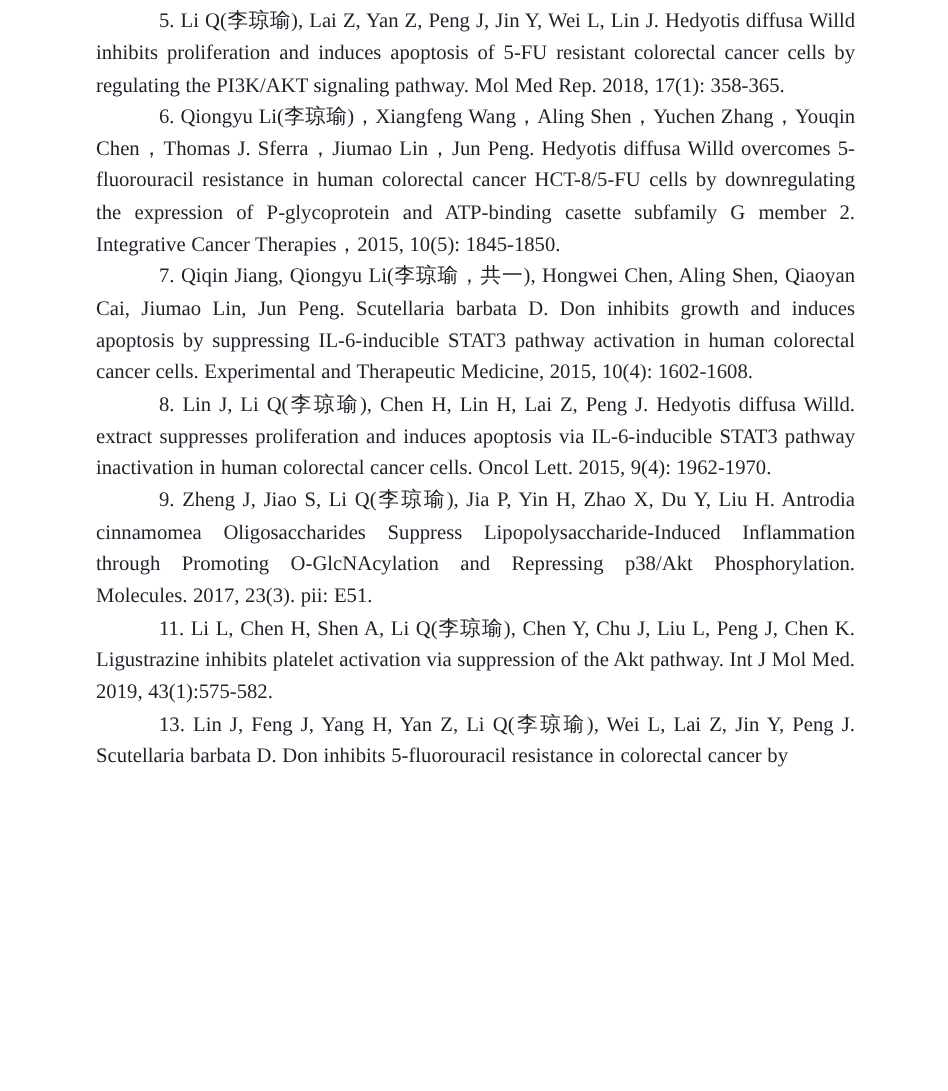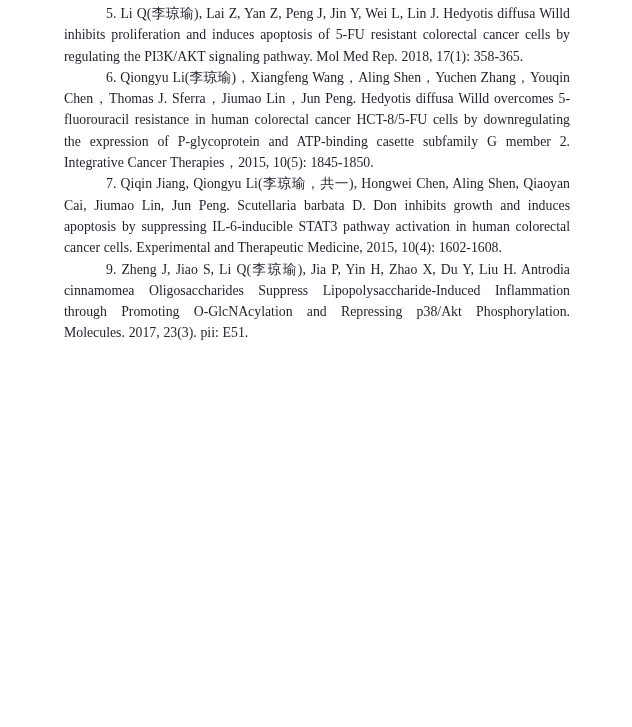--- a/index.html
+++ b/index.html
@@ -28,14 +28,17 @@
     word-spacing: 0.02em;
   }
 </style>
 </head>
 <body>
 
 <main class="page">
   <p class="ref">5. Li Q(李琼瑜), Lai Z, Yan Z, Peng J, Jin Y, Wei L, Lin J. Hedyotis diffusa Willd inhibits proliferation and induces apoptosis of 5-FU resistant colorectal cancer cells by regulating the PI3K/AKT signaling pathway. Mol Med Rep. 2018, 17(1): 358-365.</p>
   <p class="ref">6. Qiongyu Li(李琼瑜)，Xiangfeng Wang，Aling Shen，Yuchen Zhang，Youqin Chen，Thomas J. Sferra，Jiumao Lin，Jun Peng. Hedyotis diffusa Willd overcomes 5-fluorouracil resistance in human colorectal cancer HCT-8/5-FU cells by downregulating the expression of P-glycoprotein and ATP-binding casette subfamily G member 2. Integrative Cancer Therapies，2015, 10(5): 1845-1850.</p>
   <p class="ref">7. Qiqin Jiang, Qiongyu Li(李琼瑜，共一), Hongwei Chen, Aling Shen, Qiaoyan Cai, Jiumao Lin, Jun Peng. Scutellaria barbata D. Don inhibits growth and induces apoptosis by suppressing IL-6-inducible STAT3 pathway activation in human colorectal cancer cells. Experimental and Therapeutic Medicine, 2015, 10(4): 1602-1608.</p>
+  <p class="ref">8. Lin J, Li Q(李琼瑜), Chen H, Lin H, Lai Z, Peng J. Hedyotis diffusa Willd. extract suppresses proliferation and induces apoptosis via IL-6-inducible STAT3 pathway inactivation in human colorectal cancer cells. Oncol Lett. 2015, 9(4): 1962-1970.</p>
   <p class="ref">9. Zheng J, Jiao S, Li Q(李琼瑜), Jia P, Yin H, Zhao X, Du Y, Liu H. Antrodia cinnamomea Oligosaccharides Suppress Lipopolysaccharide-Induced Inflammation through Promoting O-GlcNAcylation and Repressing p38/Akt Phosphorylation. Molecules. 2017, 23(3). pii: E51.</p>
+  <p class="ref">11. Li L, Chen H, Shen A, Li Q(李琼瑜), Chen Y, Chu J, Liu L, Peng J, Chen K. Ligustrazine inhibits platelet activation via suppression of the Akt pathway. Int J Mol Med. 2019, 43(1):575-582.</p>
+  <p class="ref">13. Lin J, Feng J, Yang H, Yan Z, Li Q(李琼瑜), Wei L, Lai Z, Jin Y, Peng J. Scutellaria barbata D. Don inhibits 5-fluorouracil resistance in colorectal cancer by</p>
 </main>
 
 </body></html>

